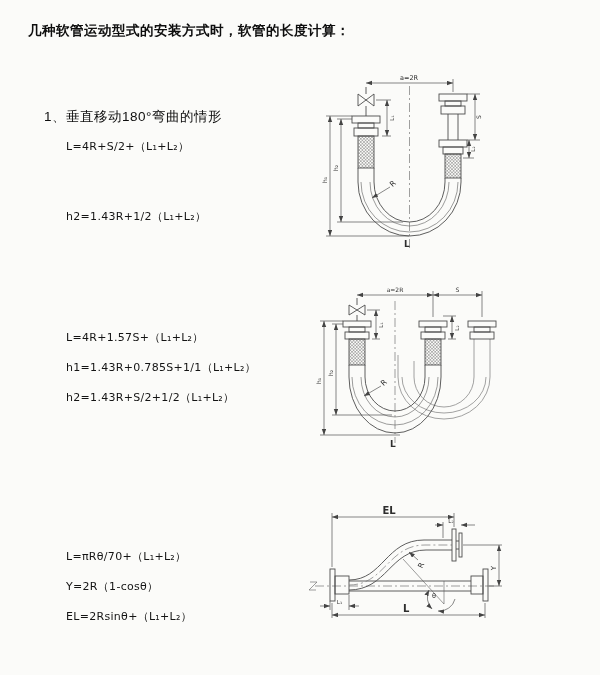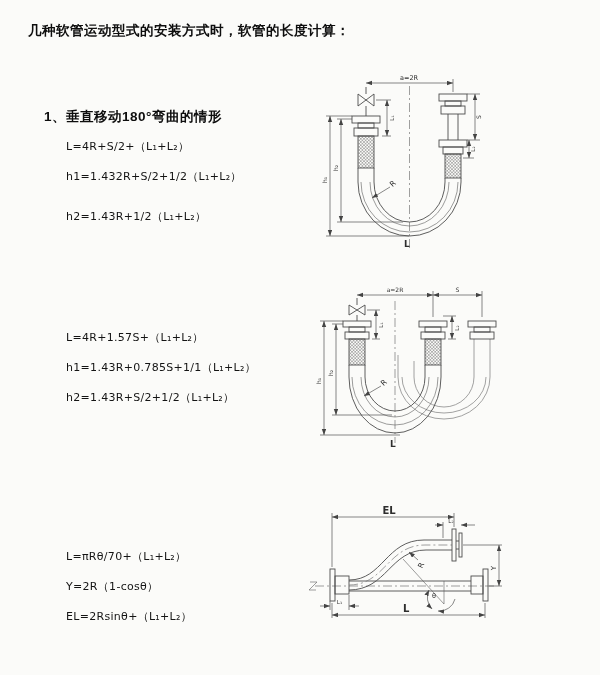--- a/index.html
+++ b/index.html
@@ -9,21 +9,21 @@
     border-right:1px solid #d5d5d2;border-bottom:1px solid #d5d5d2;
     font-family:"Liberation Sans","DejaVu Sans",sans-serif;
     color:#111;
   }
   .doc-title{
     position:absolute;left:28px;top:22px;
     font-size:13.5px;font-weight:700;letter-spacing:0.5px;color:#0e0e0e;
   }
   .sec-heading{
     position:absolute;left:44px;
-    font-size:13.5px;font-weight:700;letter-spacing:0.5px;color:#0e0e0e;
+    font-size:13.5px;font-weight:400;letter-spacing:0.5px;color:#0e0e0e;
     white-space:nowrap;
   }
   .formula{
     position:absolute;left:66px;
     font-family:"DejaVu Sans","Liberation Sans",sans-serif;
     font-size:11px;font-weight:500;letter-spacing:0.3px;color:#141414;
     white-space:nowrap;
   }
   svg.diag{position:absolute;overflow:visible;}
   svg.diag text{
@@ -39,21 +39,20 @@
 </style>
 </head>
 <body>
 
 <div class="page">
 
   <div class="doc-title">几种软管运动型式的安装方式时，软管的长度计算：</div>
 
   <div class="sec-heading" style="top:108px">1、垂直移动180°弯曲的情形</div>
   <div class="formula" style="top:139px">L=4R+S/2+（L₁+L₂）</div>
-  <div class="formula" style="top:169px">h1=1.432R+S/2+1/2（L₁+L₂）</div>
   <div class="formula" style="top:209px">h2=1.43R+1/2（L₁+L₂）</div>
 
   <div class="formula" style="top:330px">L=4R+1.57S+（L₁+L₂）</div>
   <div class="formula" style="top:360px">h1=1.43R+0.785S+1/1（L₁+L₂）</div>
   <div class="formula" style="top:390px">h2=1.43R+S/2+1/2（L₁+L₂）</div>
 
   <div class="formula" style="top:549px">L=πRθ/70+（L₁+L₂）</div>
   <div class="formula" style="top:579px">Y=2R（1-cosθ）</div>
   <div class="formula" style="top:609px">EL=2Rsinθ+（L₁+L₂）</div>
 

